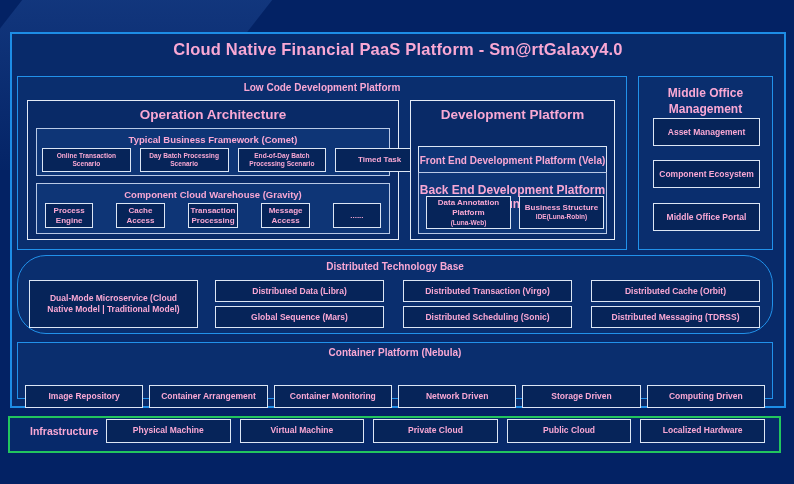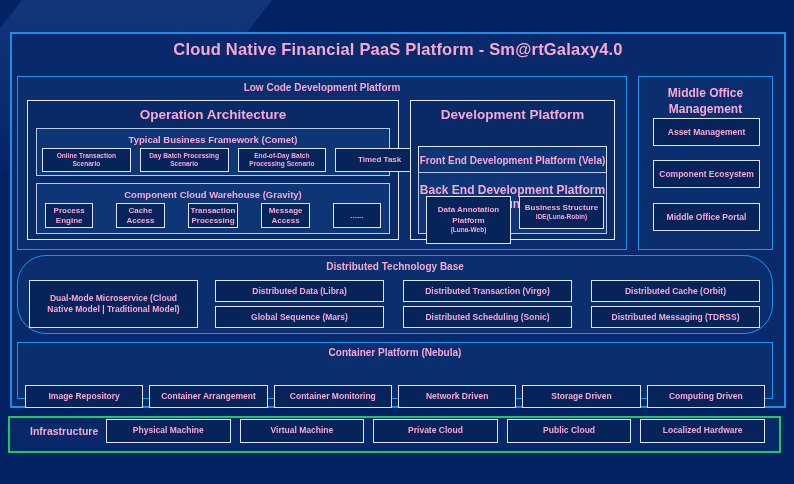--- a/index.html
+++ b/index.html
@@ -105,21 +105,21 @@
   </div>
 
   <div class="abs subpanel" style="left:410px; top:100px; width:205px; height:140px;">
     <div class="subpanel-title">Development Platform</div>
   </div>
   <div class="abs wrapper leaf" style="left:418px; top:146px; width:189px; height:30px; background:#0e3576; font-size:10px;">Front End Development Platform (Vela)</div>
 
   <div class="abs wrapper" style="left:418px; top:172px; width:189px; height:62px;">
     <div class="wrapper-label" style="font-size:12px; padding-top:10px;">Back End Development Platform (Luna)</div>
   </div>
-  <div class="abs leaf luna-sub" style="left:426px; top:196px; width:85px; height:48px;">
+  <div class="abs leaf luna-sub" style="left:426px; top:196px; width:85px; height:33px;">
     <div class="nm">Data Annotation Platform</div>
     <div class="sb">(Luna-Web)</div>
   </div>
   <div class="abs leaf luna-sub" style="left:519px; top:196px; width:85px; height:33px;">
     <div class="nm">Business Structure</div>
     <div class="sb">IDE(Luna-Robin)</div>
   </div>
 
   <div class="abs section" style="left:638px; top:76px; width:135px; height:174px;">
     <div class="mo-label">Middle Office Management Platform</div>

